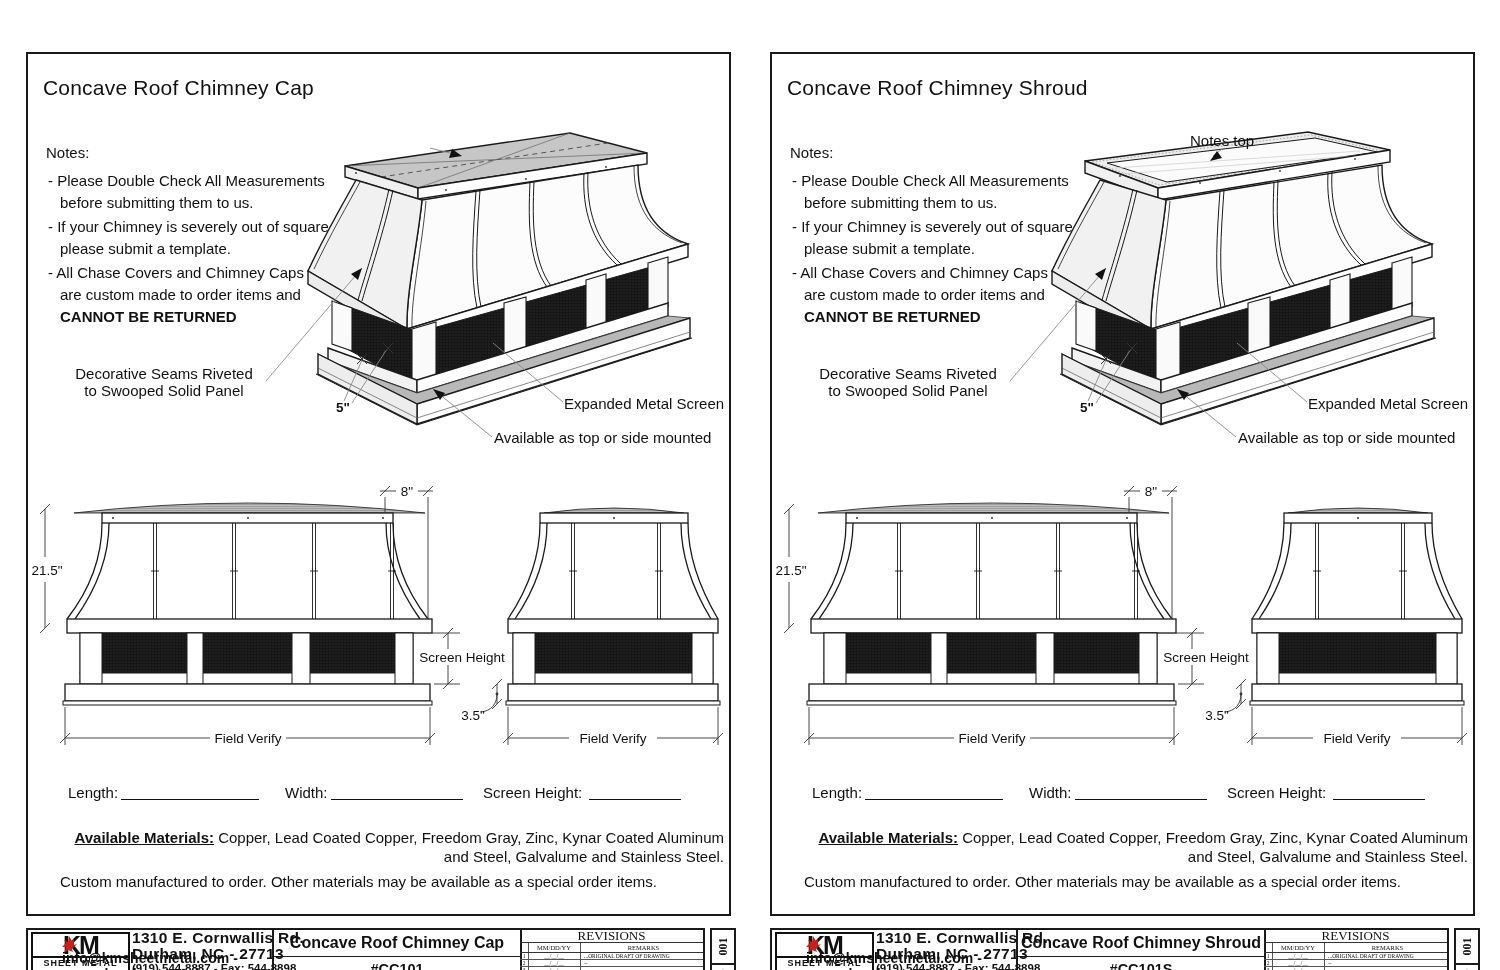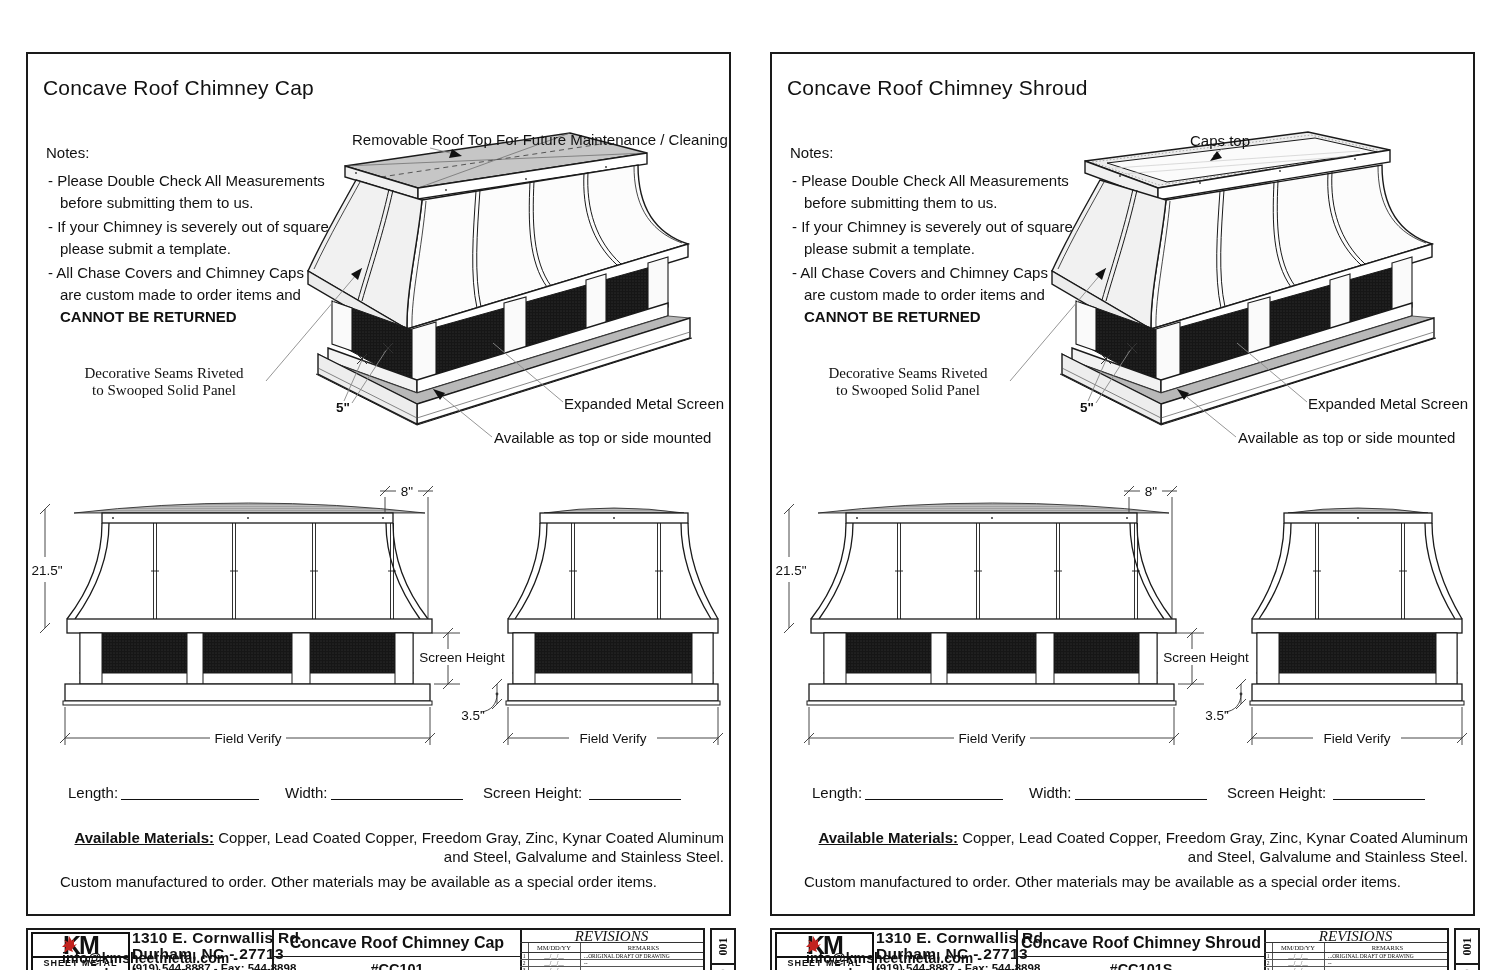--- a/index.html
+++ b/index.html
@@ -8,21 +8,21 @@
   .sheet-left{left:26px;}
   .sheet-right{left:770px;}
   .main-border{position:absolute;left:0;top:0;width:701px;height:860px;border:2px solid #1a1a1a;background:#fff;}
   .sheet-title{position:absolute;left:17px;top:24px;font-size:21px;letter-spacing:.2px;}
   .notes{position:absolute;left:20px;top:90px;width:310px;font-size:15px;line-height:22px;}
   .notes .nl{position:absolute;white-space:nowrap;}
   .nd{left:2px;}
   .nc{left:14px;}
   .nb{font-weight:bold;}
   .ann{position:absolute;font-size:15px;white-space:nowrap;}
-  .ann-c{text-align:center;white-space:normal;font-family:Liberation Serif, serif;}
+  .ann-c{text-align:center;white-space:normal;}
   .dimtxt{font-size:13.5px;}
   svg{position:absolute;overflow:visible;}
   svg text{font-family:"Liberation Sans",sans-serif;font-size:13.5px;fill:#111;}
   .fieldrow{position:absolute;top:732px;left:0;width:705px;height:20px;font-size:15px;}
   .fieldrow span.lbl{position:absolute;top:0;}
   .fieldrow .uline{position:absolute;top:0;height:15px;border-bottom:1.6px solid #111;}
   .materials{position:absolute;left:34px;top:776px;width:664px;font-size:15px;line-height:19px;text-align:right;}
   .materials .mlbl{font-weight:bold;text-decoration:underline;}
   .customnote{position:absolute;left:34px;top:821px;width:664px;font-size:15px;}
   
@@ -36,21 +36,21 @@
   .kmflame{position:absolute;left:28px;top:2px;width:16px;height:18px;}
   .kmsub{border-top:2px solid #111;font-size:9px;font-weight:800;letter-spacing:1px;line-height:11px;}
   .addr{position:absolute;left:104px;top:0;width:140px;font-weight:bold;white-space:nowrap;}
   .addr .a1{font-size:15.5px;line-height:16px;letter-spacing:.3px;}
   .addr .a2{font-size:15.5px;line-height:16px;letter-spacing:.3px;}
   .addr .a3{font-size:11.5px;line-height:13px;}
   .kmweb{position:absolute;left:0;bottom:0;width:244px;text-align:center;font-size:14px;font-weight:bold;letter-spacing:.1px;}
   .tb-title .t1{position:absolute;top:0;left:0;width:100%;height:26px;line-height:26px;text-align:center;font-weight:bold;font-size:16px;border-bottom:1.5px solid #1a1a1a;}
   .tb-title .t2{position:absolute;top:26px;left:0;width:100%;height:26px;line-height:26px;text-align:center;font-weight:bold;font-size:14.5px;}
   .rev{width:100%;height:100%;font-family:"Liberation Serif",serif;}
-  .rev .rh{height:12px;line-height:12px;text-align:center;font-size:15px;border-bottom:1px solid #333;font-style:italic;}
+  .rev .rh{height:12px;line-height:12px;text-align:center;font-size:13px;border-bottom:1px solid #333;}
   .rev .rsub{height:9px;border-bottom:1px solid #333;position:relative;font-size:6.5px;}
   .rev .rrow{height:5.8px;border-bottom:.5px solid #555;position:relative;font-size:5.5px;}
   .rev .c-n{position:absolute;left:0;top:0;width:8px;text-align:center;border-right:.5px solid #555;height:100%;}
   .rev .c-d{position:absolute;left:8px;top:0;width:52px;text-align:center;border-right:.5px solid #555;height:100%;}
   .rev .c-r{position:absolute;left:62px;top:0;right:0;height:100%;padding-left:2px;}
   .rev .rsub .c-d,.rev .rsub .c-r{font-size:6.5px;text-align:center;line-height:9px;}
   .rev .rrow div{line-height:6px;}
   .dbox{position:absolute;left:684px;top:876px;width:22px;height:52px;border:2px solid #1a1a1a;background:#fff;}
   .dbox .d1{position:absolute;top:0;left:0;width:100%;height:33px;border-bottom:2px solid #1a1a1a;display:flex;align-items:center;justify-content:center;}
   .dbox .d2{position:absolute;bottom:0;left:0;width:100%;height:17px;display:flex;align-items:center;justify-content:center;}
@@ -145,21 +145,20 @@
     <g stroke="#333" stroke-width="1">
       <path d="M331,302 L341,312 M331,312 L341,302 M357,291 L367,301 M357,301 L367,291"></path>
     </g>
     <g fill="#111" stroke="none">
       <polygon points="436,104 423,106 426,97"></polygon>
       <polygon points="336,216 332,228 325,222"></polygon>
       <polygon points="407,337 419,341 414,348"></polygon>
     </g>
   </svg>
 
-  <div class="ann" style="left:326px;top:79px">Removable Roof Top For Future Maintenance / Cleaning</div>
   <div class="ann ann-c" style="left:38px;top:313px;width:200px">
     <div>Decorative Seams Riveted</div>
     <div>to Swooped Solid Panel</div>
   </div>
   <div class="ann dimtxt" style="left:310px;top:348px;font-weight:bold">5"</div>
   <div class="ann" style="left:538px;top:343px">Expanded Metal Screen</div>
   <div class="ann" style="left:468px;top:377px">Available as top or side mounted</div>
 
   <svg style="left:0;top:420px" width="705" height="300" viewBox="0 420 705 300">
     <g stroke="#1a1a1a" stroke-width="1.3" fill="none">
@@ -379,21 +378,21 @@
     <g stroke="#333" stroke-width="1">
       <path d="M331,302 L341,312 M331,312 L341,302 M357,291 L367,301 M357,301 L367,291"></path>
     </g>
     <g fill="#111" stroke="none">
       <polygon points="440,109 447,99 452,106"></polygon>
       <polygon points="336,216 332,228 325,222"></polygon>
       <polygon points="407,337 419,341 414,348"></polygon>
     </g>
   </svg>
 
-  <div class="ann" style="left:420px;top:80px">Caps top</div>
+  <div class="ann" style="left:420px;top:80px">Notes top</div>
   <div class="ann ann-c" style="left:38px;top:313px;width:200px">
     <div>Decorative Seams Riveted</div>
     <div>to Swooped Solid Panel</div>
   </div>
   <div class="ann dimtxt" style="left:310px;top:348px;font-weight:bold">5"</div>
   <div class="ann" style="left:538px;top:343px">Expanded Metal Screen</div>
   <div class="ann" style="left:468px;top:377px">Available as top or side mounted</div>
 
   <svg style="left:0;top:420px" width="705" height="300" viewBox="0 420 705 300">
     <g stroke="#1a1a1a" stroke-width="1.3" fill="none">

